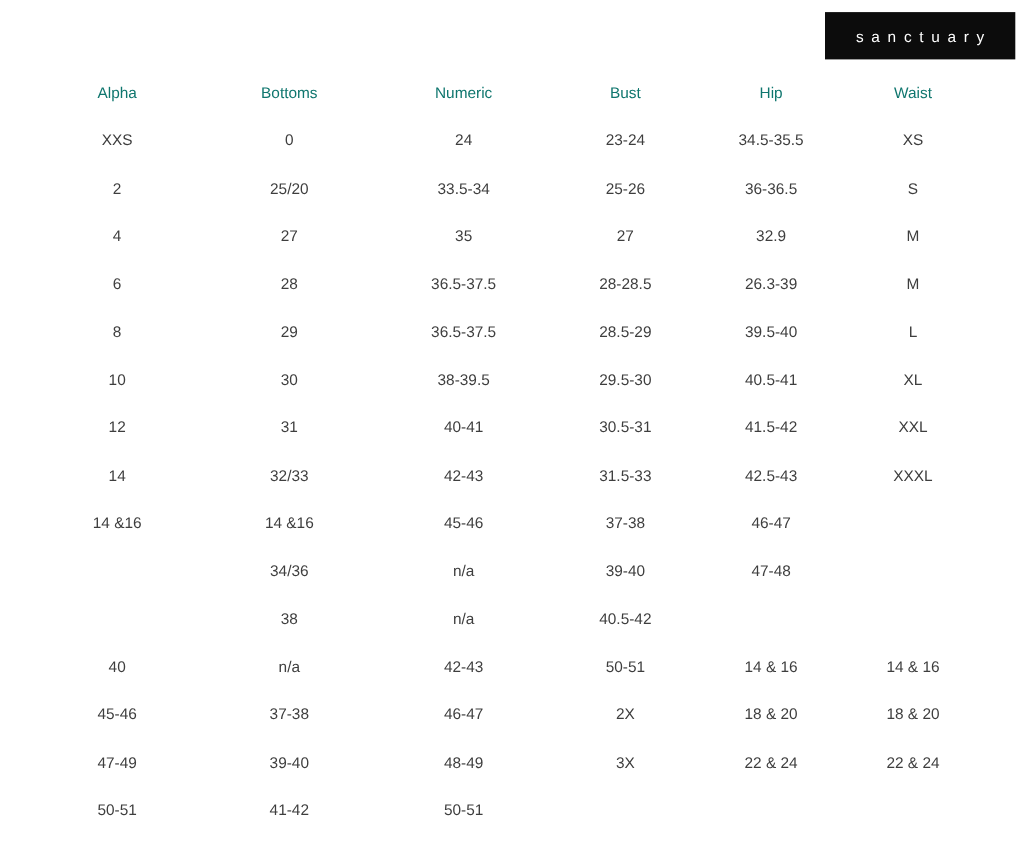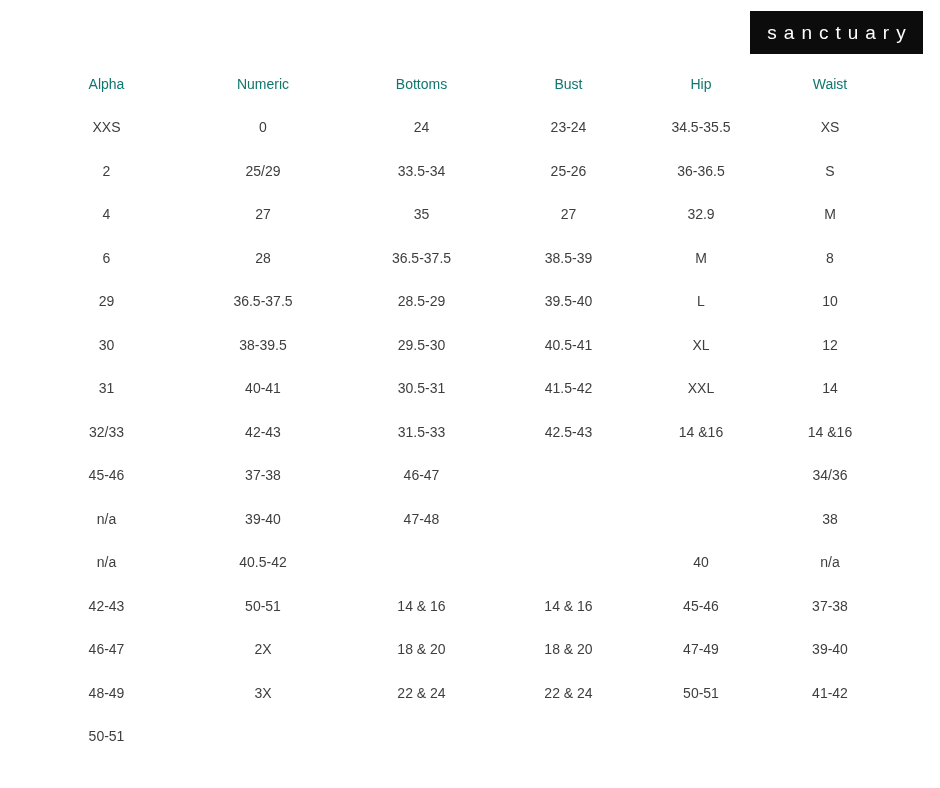--- a/index.html
+++ b/index.html
@@ -12,21 +12,21 @@
 
   .logo-box {
     position: absolute;
     left: 750px; top: 11px;
     width: 173px; height: 43px;
     background: #0c0c0c;
     display: flex; align-items: center; justify-content: center;
   }
   .logo-text {
     color: #ffffff;
-    font-size: 19px;
+    font-size: 14px;
     font-weight: 400;
     letter-spacing: 7px;
     padding-left: 7px; 
     white-space: nowrap;
   }
 
   .size-table {
     position: absolute;
     left: 30px; top: 62px;
     width: 865px;
@@ -47,47 +47,48 @@
 </style>
 </head>
 <body>
 
 <div class="logo-box">
   <span class="logo-text">sanctuary</span>
 </div>
 
 <div class="size-table" id="size-table">
     <div class="cell header-cell">Alpha</div>
+    <div class="cell header-cell">Bottoms</div>
     <div class="cell header-cell">Numeric</div>
-    <div class="cell header-cell">Bottoms</div>
     <div class="cell header-cell">Bust</div>
     <div class="cell header-cell">Hip</div>
     <div class="cell header-cell">Waist</div>
     <div class="cell">XXS</div>
     <div class="cell">0</div>
     <div class="cell">24</div>
     <div class="cell">23-24</div>
     <div class="cell">34.5-35.5</div>
     <div class="cell">XS</div>
     <div class="cell">2</div>
-    <div class="cell">25/29</div>
+    <div class="cell">25/20</div>
     <div class="cell">33.5-34</div>
     <div class="cell">25-26</div>
     <div class="cell">36-36.5</div>
     <div class="cell">S</div>
     <div class="cell">4</div>
     <div class="cell">27</div>
     <div class="cell">35</div>
     <div class="cell">27</div>
     <div class="cell">32.9</div>
     <div class="cell">M</div>
     <div class="cell">6</div>
     <div class="cell">28</div>
     <div class="cell">36.5-37.5</div>
-    <div class="cell">38.5-39</div>
+    <div class="cell">28-28.5</div>
+    <div class="cell">26.3-39</div>
     <div class="cell">M</div>
     <div class="cell">8</div>
     <div class="cell">29</div>
     <div class="cell">36.5-37.5</div>
     <div class="cell">28.5-29</div>
     <div class="cell">39.5-40</div>
     <div class="cell">L</div>
     <div class="cell">10</div>
     <div class="cell">30</div>
     <div class="cell">38-39.5</div>
@@ -98,20 +99,21 @@
     <div class="cell">31</div>
     <div class="cell">40-41</div>
     <div class="cell">30.5-31</div>
     <div class="cell">41.5-42</div>
     <div class="cell">XXL</div>
     <div class="cell">14</div>
     <div class="cell">32/33</div>
     <div class="cell">42-43</div>
     <div class="cell">31.5-33</div>
     <div class="cell">42.5-43</div>
+    <div class="cell">XXXL</div>
     <div class="cell">14 &amp;16</div>
     <div class="cell">14 &amp;16</div>
     <div class="cell">45-46</div>
     <div class="cell">37-38</div>
     <div class="cell">46-47</div>
     <div class="cell"></div>
     <div class="cell"></div>
     <div class="cell">34/36</div>
     <div class="cell">n/a</div>
     <div class="cell">39-40</div>

